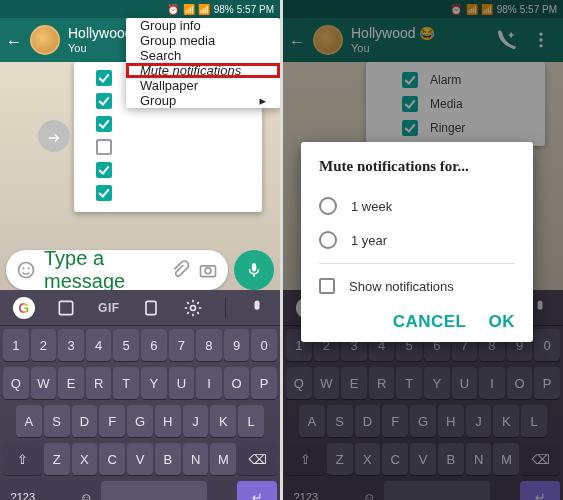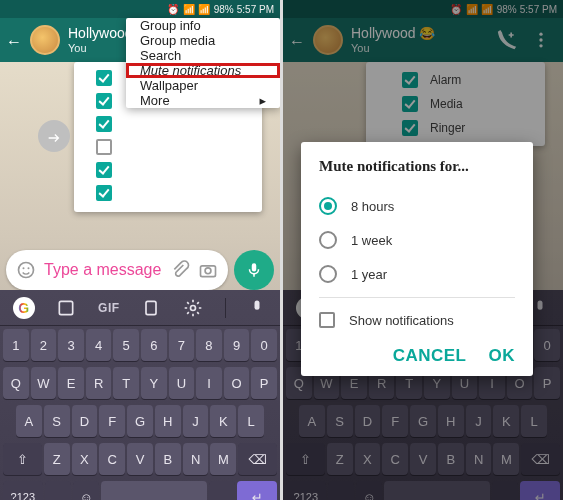--- a/index.html
+++ b/index.html
@@ -28,21 +28,21 @@
   .chk.empty::after { display:none; }
 
   .menu { position: absolute; right: 0; top: 18px; width: 154px; background: #fff; box-shadow: 0 2px 10px rgba(0,0,0,.35); border-radius: 2px; z-index: 5; }
   .menu-item { padding: 0 14px; font-family: cursive; font-size: 13px; color: #222; display: flex; justify-content: space-between; align-items: center; }
   .menu-item.hl { outline: 3px solid #d01818; outline-offset: -3px; font-style: italic; }
 
   .sharebtn { position: absolute; left: 38px; top: 120px; width: 32px; height: 32px; border-radius: 50%; background: #bfbfbf; display: flex; align-items: center; justify-content: center; }
   .sharebtn svg { width: 16px; height: 16px; fill: #fff; }
 
   .inputbar { position: absolute; bottom: 210px; left: 6px; right: 6px; height: 40px; display: flex; align-items: center; gap: 6px; }
-  .msgpill { flex: 1; height: 40px; background: #fff; border-radius: 22px; display: flex; align-items: center; padding: 0 10px; gap: 8px; color: #ec4899; font-family: cursive; font-size: 16px; box-shadow: 0 1px 3px rgba(0,0,0,.25); }
+  .msgpill { flex: 1; height: 40px; background: #fff; border-radius: 22px; display: flex; align-items: center; padding: 0 10px; gap: 8px; color: #15803d; font-family: cursive; font-size: 20px; box-shadow: 0 1px 3px rgba(0,0,0,.25); }
   .msgpill .picon { width: 20px; height: 20px; fill: #9a9a9a; }
   .sendbtn { width: 40px; height: 40px; border-radius: 50%; background: #1fab88; display: flex; align-items: center; justify-content: center; }
   .sendbtn svg { width: 18px; height: 18px; fill: #fff; }
 
   .kbd { position: absolute; bottom: 0; left: 0; right: 0; height: 210px; background: linear-gradient(#4b4658,#423d4f); color: #e7e4ec; user-select: none; }
   .toprow { height: 36px; display: flex; align-items: center; justify-content: space-around; border-bottom: 1px solid #2d2936; padding: 0 2px; }
   .glogo { width: 22px; height: 22px; border-radius: 50%; background: #fff; display: flex; align-items: center; justify-content: center; font-weight: 700; font-size: 14px; }
   .glogo span { background: linear-gradient(90deg,#4285F4,#EA4335,#FBBC05,#34A853); -webkit-background-clip: text; color: transparent; }
   .ticon { fill: #cfcbd9; width: 20px; height: 20px; }
   .gif { font-size: 12px; font-weight: 700; color: #cfcbd9; letter-spacing: .5px; text-align: center; }
@@ -117,21 +117,21 @@
     <div class="menu-item">
         <span>Search</span>
       </div>
     <div class="menu-item hl">
         <span>Mute notifications</span>
       </div>
     <div class="menu-item">
         <span>Wallpaper</span>
       </div>
     <div class="menu-item">
-        <span>More</span>
+        <span>Group</span>
         <span>▸</span>
       </div>
   </div>
 
   <div class="inputbar">
     <div class="msgpill">
       <svg class="picon" viewBox="0 0 24 24">
           <circle cx="12" cy="12" r="9" fill="none" stroke="#9a9a9a" stroke-width="2"></circle>
           <circle cx="9" cy="10" r="1.2"></circle>
           <circle cx="15" cy="10" r="1.2"></circle>
@@ -338,24 +338,20 @@
       <div class="key" style="flex:4;position:relative"></div>
       <div class="key dark">.</div>
       <div class="key wide accent">↵</div>
     </div>
   </div>
 
   <div class="scrim"></div>
   <div class="dialog">
     <div class="dtitle">Mute notifications for...</div>
     <div class="opt">
-        <div class="radio sel"></div>
-        <span>8 hours</span>
-      </div>
-    <div class="opt">
         <div class="radio"></div>
         <span>1 week</span>
       </div>
     <div class="opt">
         <div class="radio"></div>
         <span>1 year</span>
       </div>
     <div style="height:1px;background:#e0e0e0;margin:6px 0"></div>
     <div class="opt">
         <div class="dchk"></div>

